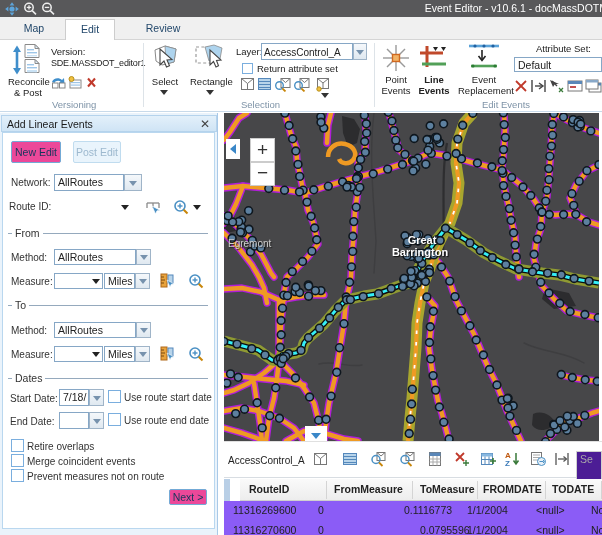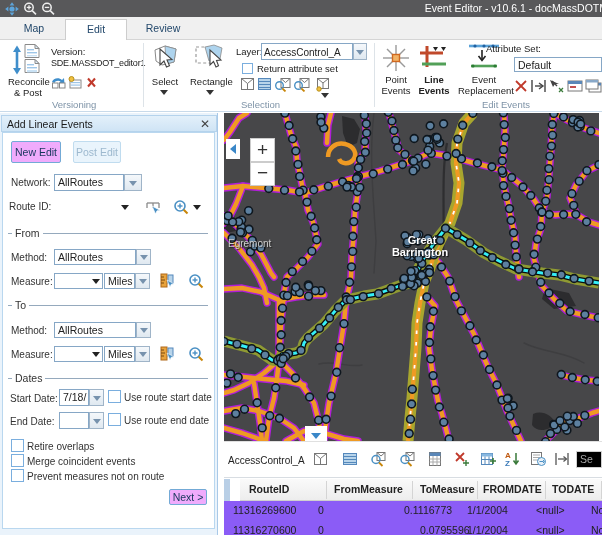--- a/index.html
+++ b/index.html
@@ -5,32 +5,32 @@
 *{margin:0;padding:0;box-sizing:border-box;}
 html,body{width:602px;height:535px;overflow:hidden;}
 body{font-family:"Liberation Sans",sans-serif;background:#fff;position:relative;}
 .abs{position:absolute;}
 
 #titlebar{left:0;top:0;width:602px;height:17px;background:#58585a;}
 #title-text{right:-6px;top:2px;color:#fff;font-size:10.5px;white-space:nowrap;}
 
 #tabbar{left:0;top:17px;width:602px;height:23px;background:#f0f0f0;border-bottom:1px solid #d5d5d5;}
 .tab{position:absolute;top:0;height:23px;font-size:10.5px;color:#23486b;text-align:center;line-height:23px;}
-#tab-edit{left:65px;width:62px;top:2px;height:22px;background:#fff;border:1px solid #cdcdcd;border-bottom:none;line-height:19px;}
+#tab-edit{left:65px;width:50px;top:2px;height:22px;background:#fff;border:1px solid #cdcdcd;border-bottom:none;line-height:19px;}
 
 #ribbon{left:0;top:40px;width:602px;height:72px;background:#fff;border-bottom:1px solid #c8daea;}
 .gsep{position:absolute;top:3px;height:64px;width:1px;background:#dde3e8;}
 .glabel{position:absolute;top:59px;font-size:9.5px;color:#7e93a7;}
 .rlabel{position:absolute;font-size:9.5px;color:#222;white-space:nowrap;}
 
 #panel{left:0;top:113px;width:218px;height:422px;background:#eaf3fb;border-right:1px solid #a9c9e8;}
 #panel-head{left:1px;top:2px;width:216px;height:17px;background:linear-gradient(#e3f0fa,#cfe4f5);border:1px solid #b5d3ec;font-size:10.5px;color:#1a1a1a;line-height:16px;padding-left:5px;}
 #panel-x{right:6px;top:0px;font-size:12px;color:#444;}
 #panel-body{left:2px;top:19px;width:213px;height:397px;background:#fff;border:1px solid #b9d7ef;}
-.btn{position:absolute;background:#f0abfc;border:1px solid #73aad6;border-radius:2px;font-size:10.5px;color:#16365c;text-align:center;}
+.btn{position:absolute;background:#ec4899;border:1px solid #73aad6;border-radius:2px;font-size:10.5px;color:#16365c;text-align:center;}
 .btn.dis{background:#e9f4fc;border-color:#c0dcef;color:#9db9cf;}
 .plabel{position:absolute;font-size:10px;color:#333;white-space:nowrap;}
 .input{position:absolute;background:#fff;border:1px solid #86a7c6;font-size:10.5px;color:#222;padding:1px 3px;line-height:13px;white-space:nowrap;overflow:hidden;}
 .dropbtn{position:absolute;background:linear-gradient(#f5f8fb,#dfe8f0);border:1px solid #9fb4c8;}
 .dropbtn:after{content:"";position:absolute;left:50%;top:50%;margin:-2px 0 0 -4px;border:4px solid transparent;border-top:5px solid #7792ad;}
 .cb{position:absolute;width:13px;height:13px;background:#fff;border:1px solid #7aaede;}
 .sepline{position:absolute;height:1px;background:#95a9bd;}
 .septext{position:absolute;font-size:10.5px;color:#333;background:#fff;padding:0 3px;}
 .carrow{position:absolute;width:0;height:0;border:4px solid transparent;border-top:5px solid #222;}
 
@@ -206,21 +206,21 @@
       <circle cx="26" cy="4" r="1.6" fill="#2060a0"></circle>
     <line x1="4" y1="24" x2="30" y2="24" stroke="#52a058" stroke-width="2.6"></line>
     <circle cx="6" cy="24" r="1.6" fill="#2c7a34"></circle>
       <circle cx="28" cy="24" r="1.6" fill="#2c7a34"></circle>
     <g stroke="#222" stroke-width="1.6" fill="none">
         <line x1="15" y1="8" x2="15" y2="17"></line>
         <path d="M11.5,14 L15,18.5 L18.5,14" fill="none"></path>
       </g>
   </svg>
   <div class="rlabel" style="left:458px;top:34px;width:52px;text-align:center;">Event<br>Replacement</div>
-  <div class="rlabel" style="left:486px;top:3px;">Attribute Set:</div>
+  <div class="rlabel" style="left:536px;top:3px;">Attribute Set:</div>
   <div class="input" style="left:514px;top:17px;width:88px;height:15px;">Default</div>
   <svg class="abs" style="left:515px;top:38px" width="88" height="16" viewBox="0 0 88 16">
     <g stroke="#c0392b" stroke-width="1.8">
         <line x1="1" y1="3" x2="11" y2="13"></line>
         <line x1="11" y1="3" x2="1" y2="13"></line>
       </g>
     <g stroke="#444" stroke-width="1.4">
         <line x1="17" y1="2" x2="17" y2="14"></line>
         <line x1="30" y1="2" x2="30" y2="14"></line>
         <line x1="20" y1="8" x2="27" y2="8"></line>
@@ -836,21 +836,21 @@
         <path d="M9.5,10.5 h4 M13,9 l1.5,1.5 l-1.5,1.5" stroke="#4a90c4" fill="none"></path>
       </svg>
     <svg class="ticon" style="left:330px" viewBox="0 0 16 16">
         <g stroke="#555" stroke-width="1.3">
           <line x1="2" y1="2" x2="2" y2="14"></line>
           <line x1="14" y1="2" x2="14" y2="14"></line>
           <line x1="4" y1="8" x2="12" y2="8"></line>
           <path d="M9.5,5.5 L12.5,8 L9.5,10.5" fill="none"></path>
         </g>
       </svg>
-    <div class="abs" style="left:352px;top:8px;width:26px;height:17px;background:#000000;border:1px solid #d0d0d0;color:#aaa;font-size:10.5px;padding:1px 3px;">Se</div>
+    <div class="abs" style="left:352px;top:8px;width:26px;height:34px;background:#4c1d95;border:1px solid #d0d0d0;color:#aaa;font-size:10.5px;padding:1px 3px;">Se</div>
   </div>
   <div id="gutter"></div>
   <div id="thead">
     <div class="th" style="left:9px;">RouteID</div>
     <div class="th" style="left:94px;">FromMeasure</div>
     <div class="th" style="left:180px;">ToMeasure</div>
     <div class="th" style="left:243px;">FROMDATE</div>
     <div class="th" style="left:312px;">TODATE</div>
     <div class="th" style="left:367px;">ACCESS</div>
     <div class="tsep" style="left:86px;"></div>

